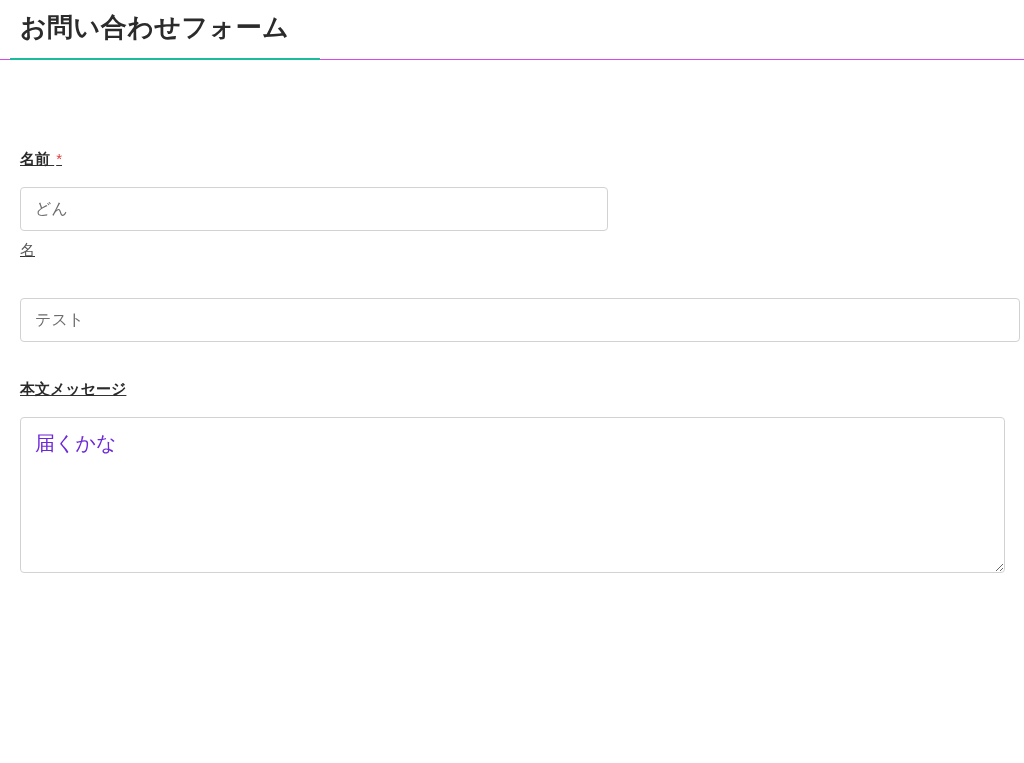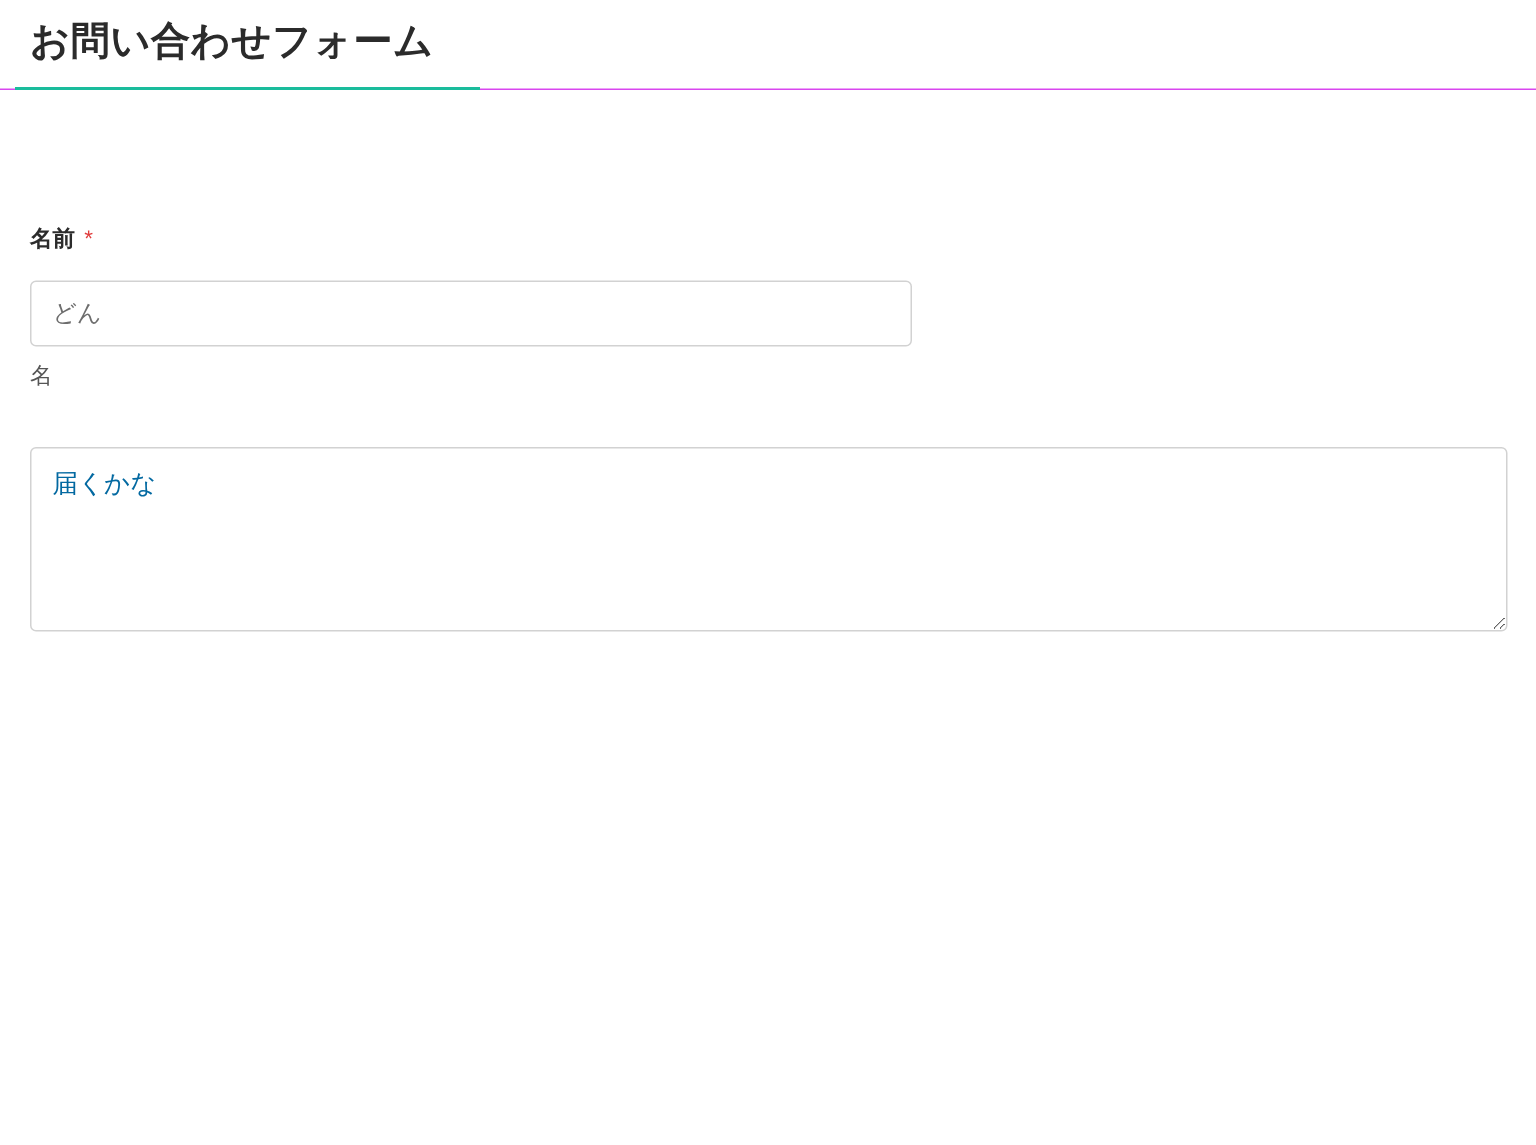--- a/index.html
+++ b/index.html
@@ -23,20 +23,21 @@
       content: "";
       position: absolute;
       left: 10px;
       bottom: -1px;
       width: 310px;
       height: 2px;
       background: #1abc9c;
     }
     .form-wrap {
       padding: 90px 4px 0 20px;
+      text-decoration: underline;
     }
     .field-block { margin-bottom: 38px; }
     .field-label {
       font-size: 15px;
       font-weight: 700;
       color: #2b2b2b;
       margin-bottom: 18px;
       display: block;
     }
     .req-star { color: #e03b3b; font-weight: 400; margin-left: 2px; }
@@ -54,24 +55,24 @@
       font-size: 16px;
       color: #6d6d6d;
       border: 1px solid #d2d2d2;
       border-radius: 4px;
       background: #ffffff;
       font-family: inherit;
     }
     .half-width { width: 588px; }
     textarea {
       width: 985px;
-      height: 123px;
+      height: 156px;
       padding: 12px 14px;
-      font-size: 17px;
-      color: #0369a1;
+      font-size: 20px;
+      color: #6d28d9;
       border: 1px solid #d2d2d2;
       border-radius: 4px;
       background: #ffffff;
       resize: both;
       font-family: inherit;
     }
   </style>
 </head>
 <body>
 
@@ -87,19 +88,21 @@
     <div class="name-row">
       <div class="name-col">
         <input type="text" value="どん" style="">
         <span class="sub-label">名</span>
       </div>
     </div>
   </div>
 
 
   <div class="field-block">
+    <input type="text" class="half-width" value="テスト" style="">
   </div>
 
   <div class="field-block">
+    <label class="field-label">本文メッセージ</label>
     <textarea style="">届くかな</textarea>
   </div>
 
 </div>
 
 </body></html>

